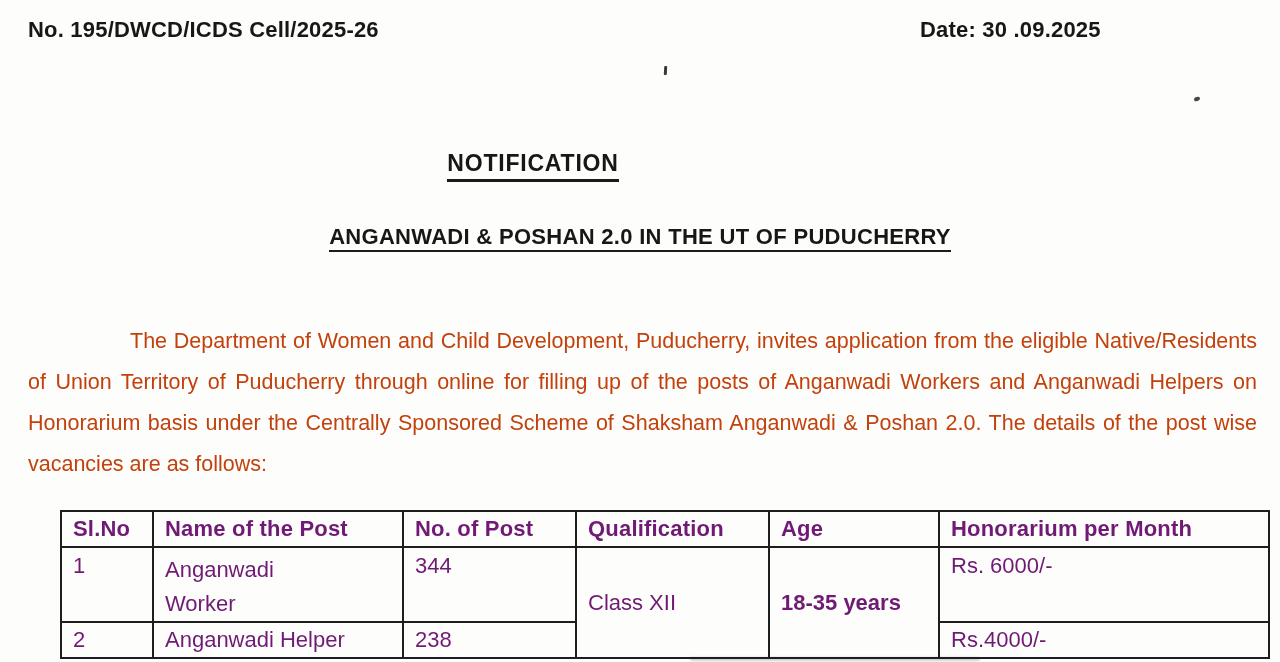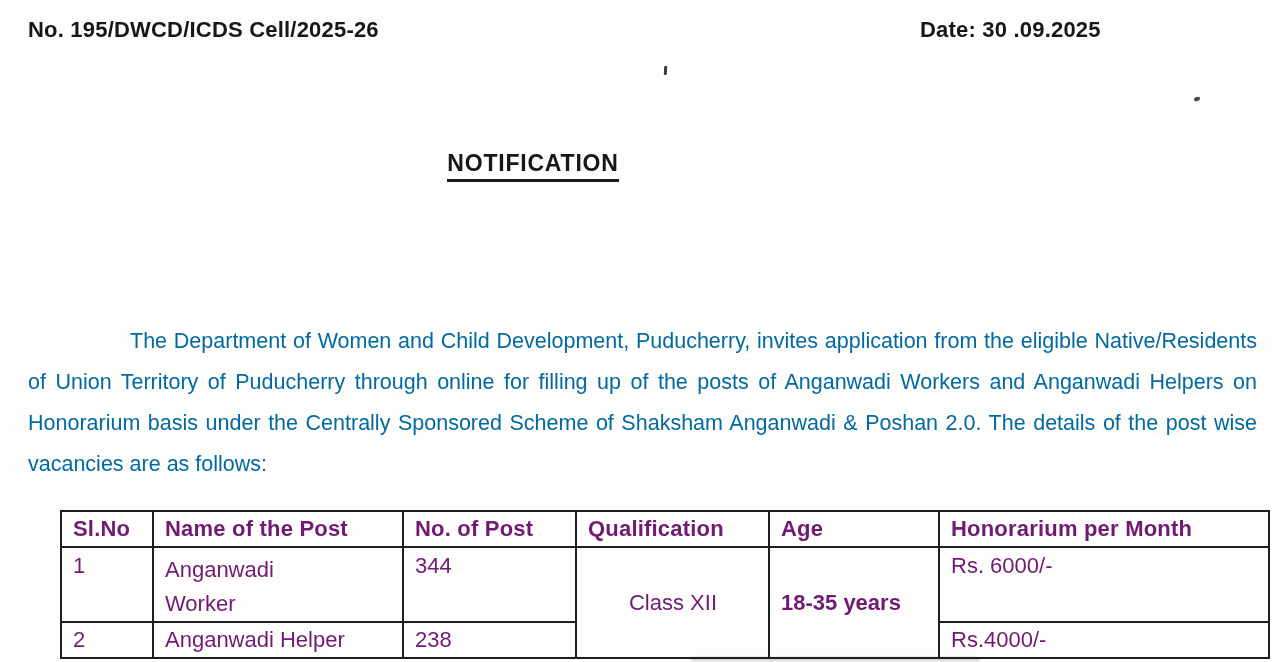--- a/index.html
+++ b/index.html
@@ -51,21 +51,21 @@
   }
   .subject-line > span {
     border-bottom: 2.5px solid #1b1b1b; padding-bottom: 1px;
   }
 
   .body-para {
     position: absolute; left: 28px; top: 321px; width: 1229px;
     font-size: 21.5px; line-height: 41px;
     text-align: justify; text-align-last: left;
     text-indent: 102px;
-    color: #0369a1;
+    color: #c2410c;
   }
 
   table.vacancy {
     position: absolute; left: 60px; top: 510px;
     width: 1208px;
     border-collapse: collapse;
     table-layout: fixed;
     font-size: 22px;
     color: #701a75;
   }
@@ -77,40 +77,41 @@
     font-weight: bold; text-align: left;
     height: 36px; vertical-align: middle;
     letter-spacing: 0.2px;
     white-space: nowrap;
   }
   tr.row-1 { height: 74px; }
   tr.row-1 td { vertical-align: top; padding-top: 5px; }
   tr.row-2 { height: 32px; }
   tr.row-2 td { vertical-align: middle; }
   td.c-name { white-space: pre-line; line-height: 34px; }
-  td.c-qual { text-align: center; vertical-align: middle !important; padding-top: 0 !important; }
+  td.c-qual { vertical-align: middle !important; padding-top: 0 !important; }
   td.c-age  { vertical-align: middle !important; padding-top: 0 !important; white-space: nowrap; font-weight: bold; }
 </style>
 </head>
 <body>
 
 <div class="page">
 
   <div class="ref-no">No. 195/DWCD/ICDS Cell/2025-26</div>
   <div class="doc-date">Date: 30 .09.2025</div>
 
   <div class="artifact artifact-tick"></div>
   <div class="artifact artifact-dot"></div>
   <div class="artifact-smudge artifact"></div>
 
   <div class="notif-title-wrap">
     <span class="notif-title">NOTIFICATION</span>
   </div>
 
   <div class="subject-wrap">
+    <div class="subject-line"><span>ANGANWADI &amp; POSHAN 2.0 IN THE UT OF PUDUCHERRY</span></div>
   </div>
 
   <div class="body-para">The Department of Women and Child Development, Puducherry, invites application from the eligible Native/Residents of Union Territory of Puducherry through online for filling up of the posts of Anganwadi Workers and Anganwadi Helpers on Honorarium basis under the Centrally Sponsored Scheme of Shaksham Anganwadi &amp; Poshan 2.0. The details of the post wise vacancies are as follows:</div>
 
   <table class="vacancy">
     <colgroup>
       <col style="width:92px">
       <col style="width:250px">
       <col style="width:173px">
       <col style="width:193px">

